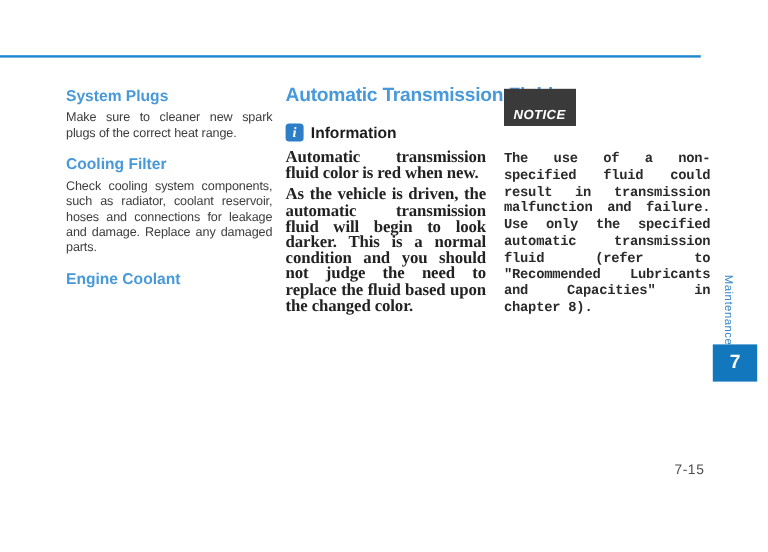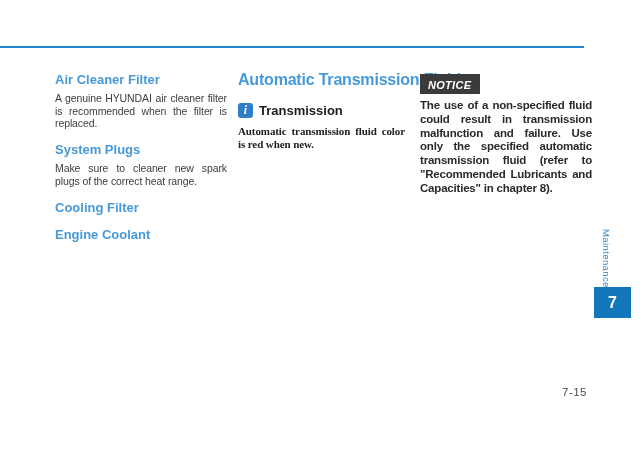--- a/index.html
+++ b/index.html
@@ -37,31 +37,31 @@
   .info-head{display:flex;align-items:center;gap:6px;margin:16px 0 7px 0;}
   .info-icon{
     width:15px;height:15px;border-radius:3px;background:var(--info-icon-blue);
     color:#ffffff;font-family:"Liberation Serif", serif;font-style:italic;font-weight:bold;
     font-size:12px;line-height:15px;display:flex;align-items:center;justify-content:center;
     flex:0 0 auto;
   }
   .info-title{font-size:13px;font-weight:bold;color:#1c1c1c;}
   p.info-para{
     font-family:"Liberation Serif", serif;font-weight:bold;
-    font-size:11px;line-height:13.2px;letter-spacing:-0.1px;
+    font-size:14px;line-height:13.2px;letter-spacing:-0.1px;
     color:var(--strong-text);margin:0 0 5px 0;text-align:justify;
   }
   .notice-badge{
     display:inline-block;background:var(--notice-bg);color:#ffffff;
     font-style:italic;font-weight:bold;font-size:11px;line-height:11px;
-    padding:6px 9px 3px 8px;margin:1px 0 5px 0;letter-spacing:0.3px;
+    padding:17px 9px 3px 8px;margin:1px 0 21px 0;letter-spacing:0.3px;
   }
   p.notice-body{
     font-size:11.5px;line-height:13.8px;letter-spacing:-0.2px;
-    font-weight:bold;color:#2a2a2a;margin:0;text-align:justify;
+    font-weight:bold;color:#2a2a2a;margin:0;text-align:justify;font-family:Liberation Mono, monospace;
   }
   .side-label{
     position:absolute;left:601px;top:229px;
     writing-mode:vertical-rl;
     font-size:9.5px;letter-spacing:0.4px;color:var(--side-label-blue);
   }
   .tab-box{
     position:absolute;left:594px;top:287px;width:37px;height:31px;
     background:var(--tab-blue);color:#ffffff;
     display:flex;align-items:center;justify-content:center;
@@ -74,44 +74,42 @@
 </style>
 </head>
 <body>
 
 <div class="page">
 
   <div class="top-rule"></div>
 
   <div class="col col-left">
     <div class="section">
-      <h3 class="sec-heading">Air Cleaner Filter</h3>
-      <p class="sec-body">A genuine HYUNDAI air cleaner filter is recommended when the filter is replaced.</p>
-    </div>
-    <div class="section">
       <h3 class="sec-heading">System Plugs</h3>
       <p class="sec-body">Make sure to cleaner new spark plugs of the correct heat range.</p>
     </div>
     <div class="section">
       <h3 class="sec-heading">Cooling Filter</h3>
+      <p class="sec-body">Check cooling system components, such as radiator, coolant reservoir, hoses and connections for leakage and damage. Replace any damaged parts.</p>
     </div>
     <div class="section">
       <h3 class="sec-heading">Engine Coolant</h3>
     </div>
   </div>
 
   <div class="col col-mid">
     <div class="section">
       <h3 class="sec-heading">Automatic Transmission Fluid</h3>
     </div>
     <div class="info-head">
       <span class="info-icon">i</span>
-      <span class="info-title">Transmission</span>
+      <span class="info-title">Information</span>
     </div>
     <p class="info-para">Automatic transmission fluid color is red when new.</p>
+    <p class="info-para">As the vehicle is driven, the automatic transmission fluid will begin to look darker. This is a normal condition and you should not judge the need to replace the fluid based upon the changed color.</p>
   </div>
 
   <div class="col col-right">
     <div class="notice-badge">NOTICE</div>
     <p class="notice-body">The use of a non-specified fluid could result in transmission malfunction and failure. Use only the specified automatic transmission fluid (refer to "Recommended Lubricants and Capacities" in chapter 8).</p>
   </div>
 
   <div class="side-label">Maintenance</div>
   <div class="tab-box">7</div>
 

